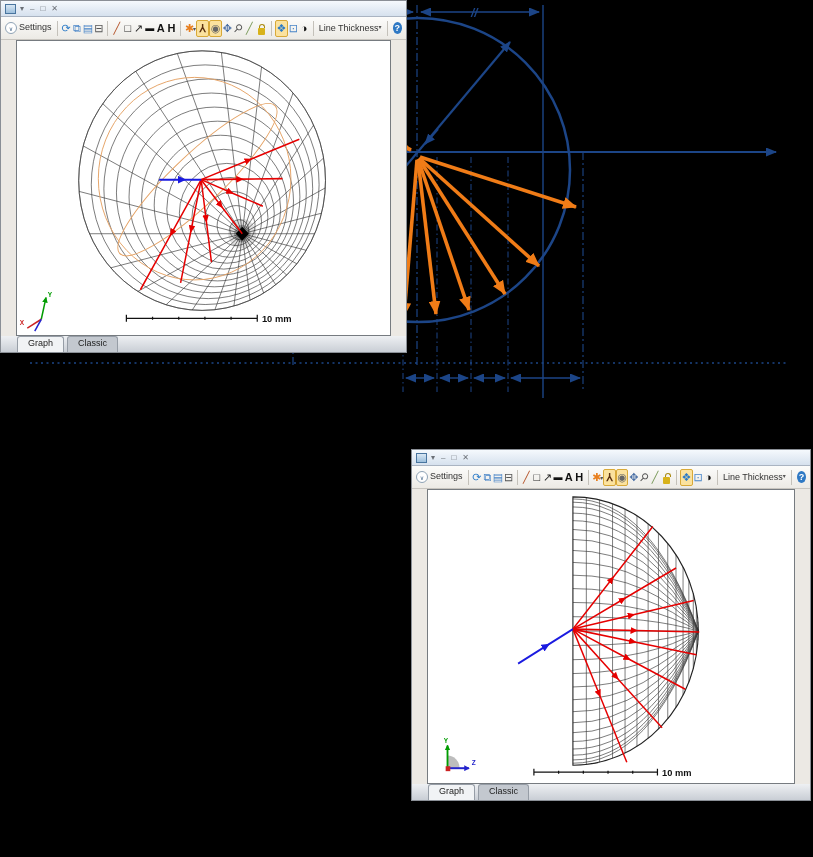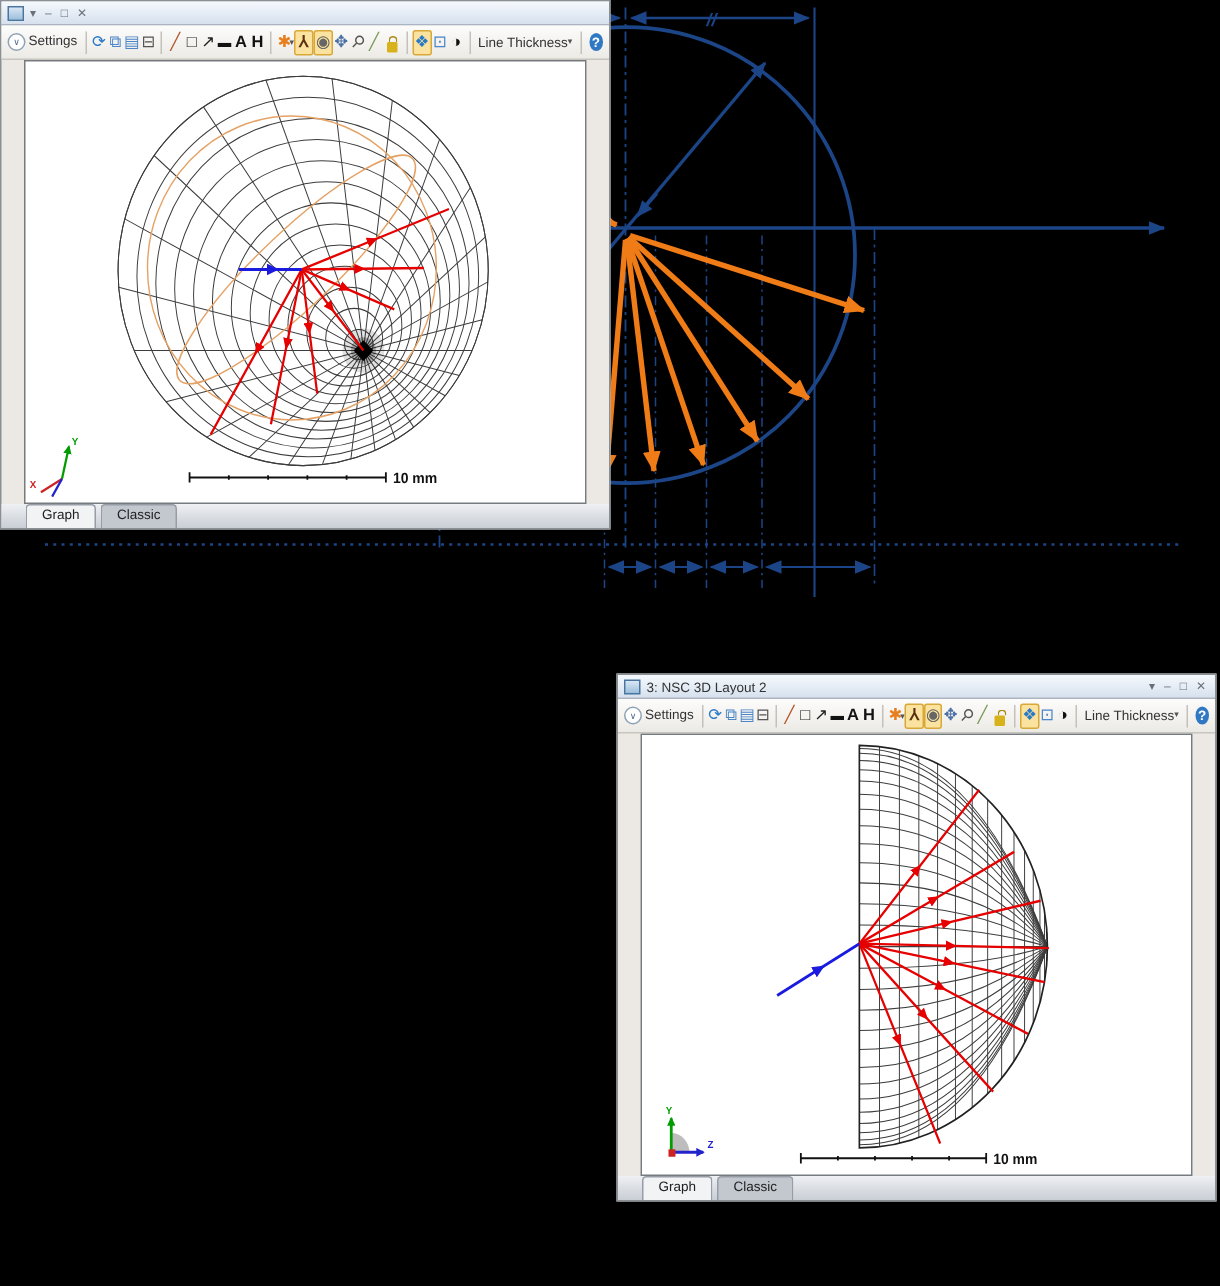--- a/index.html
+++ b/index.html
@@ -255,21 +255,20 @@
 
   <div class="tabbar">
     <span class="tab active">Graph</span>
     <span class="tab">Classic</span>
   </div>
 </div>
 
 <div class="win" style="left:411px;top:449px;width:400px;height:352px">
   <div class="titlebar">
     <span class="t-icon"></span>
-    <span class="t-title">3: NSC 3D Layout 2</span>
     <span class="t-controls">
       <span>▾</span>
       <span>–</span>
       <span>□</span>
       <span>✕</span>
     </span>
   </div>
 
   <div class="toolbar">
     <span class="tbtn">

